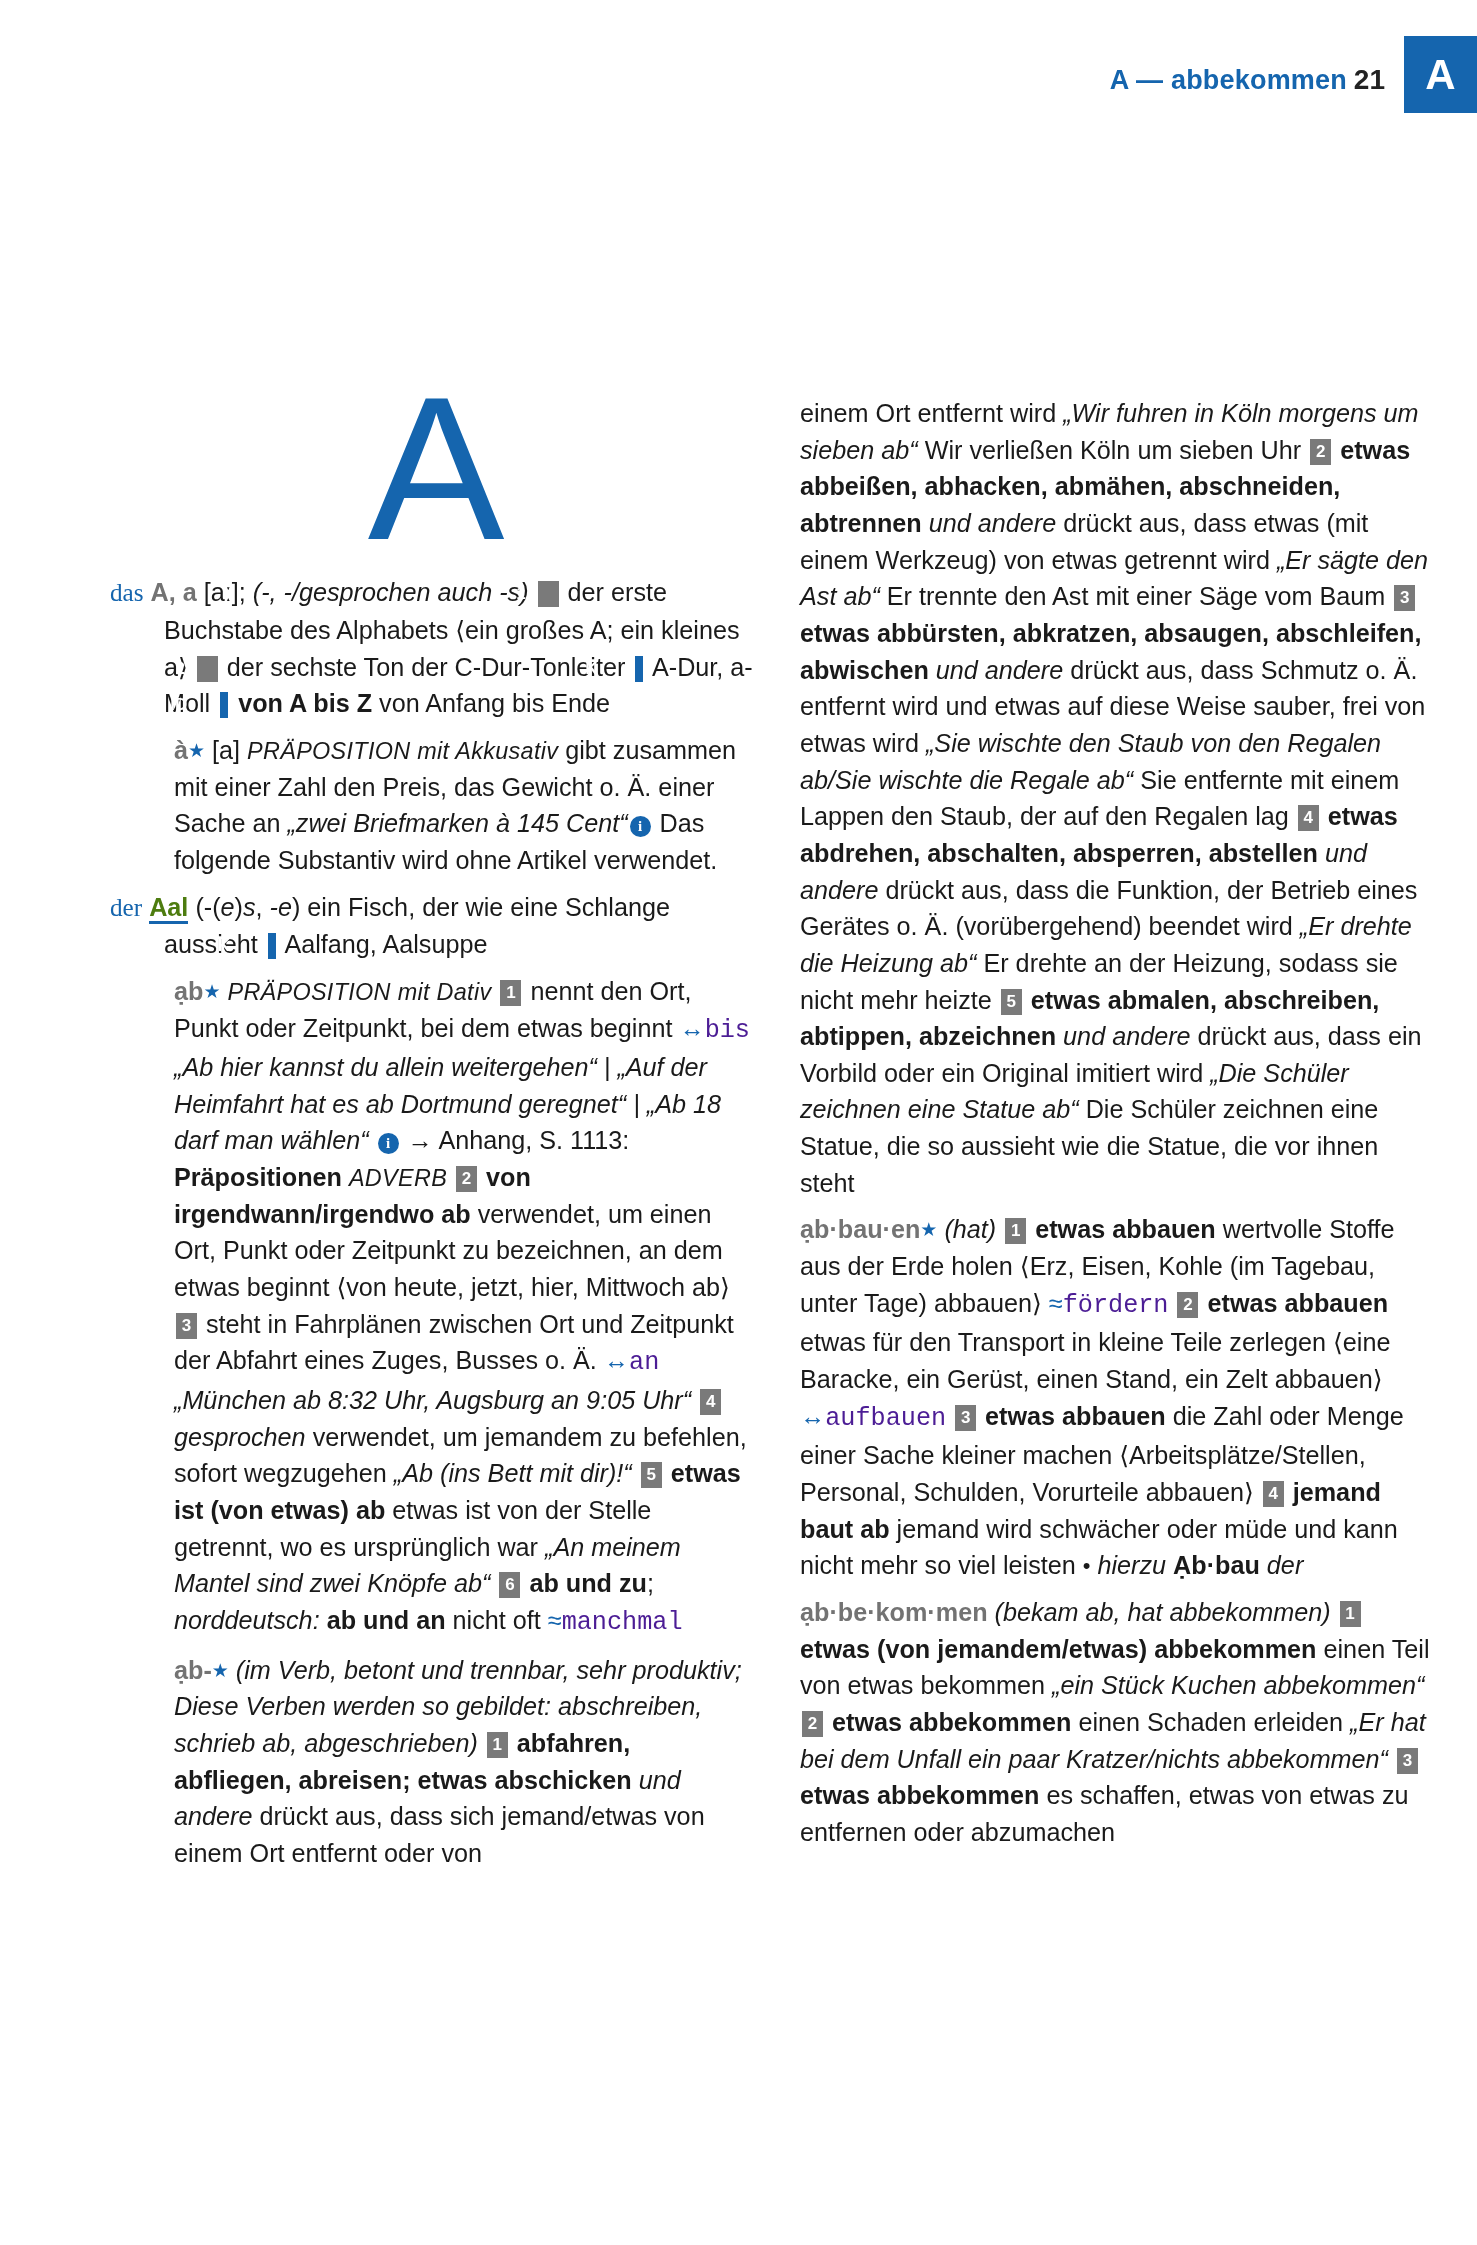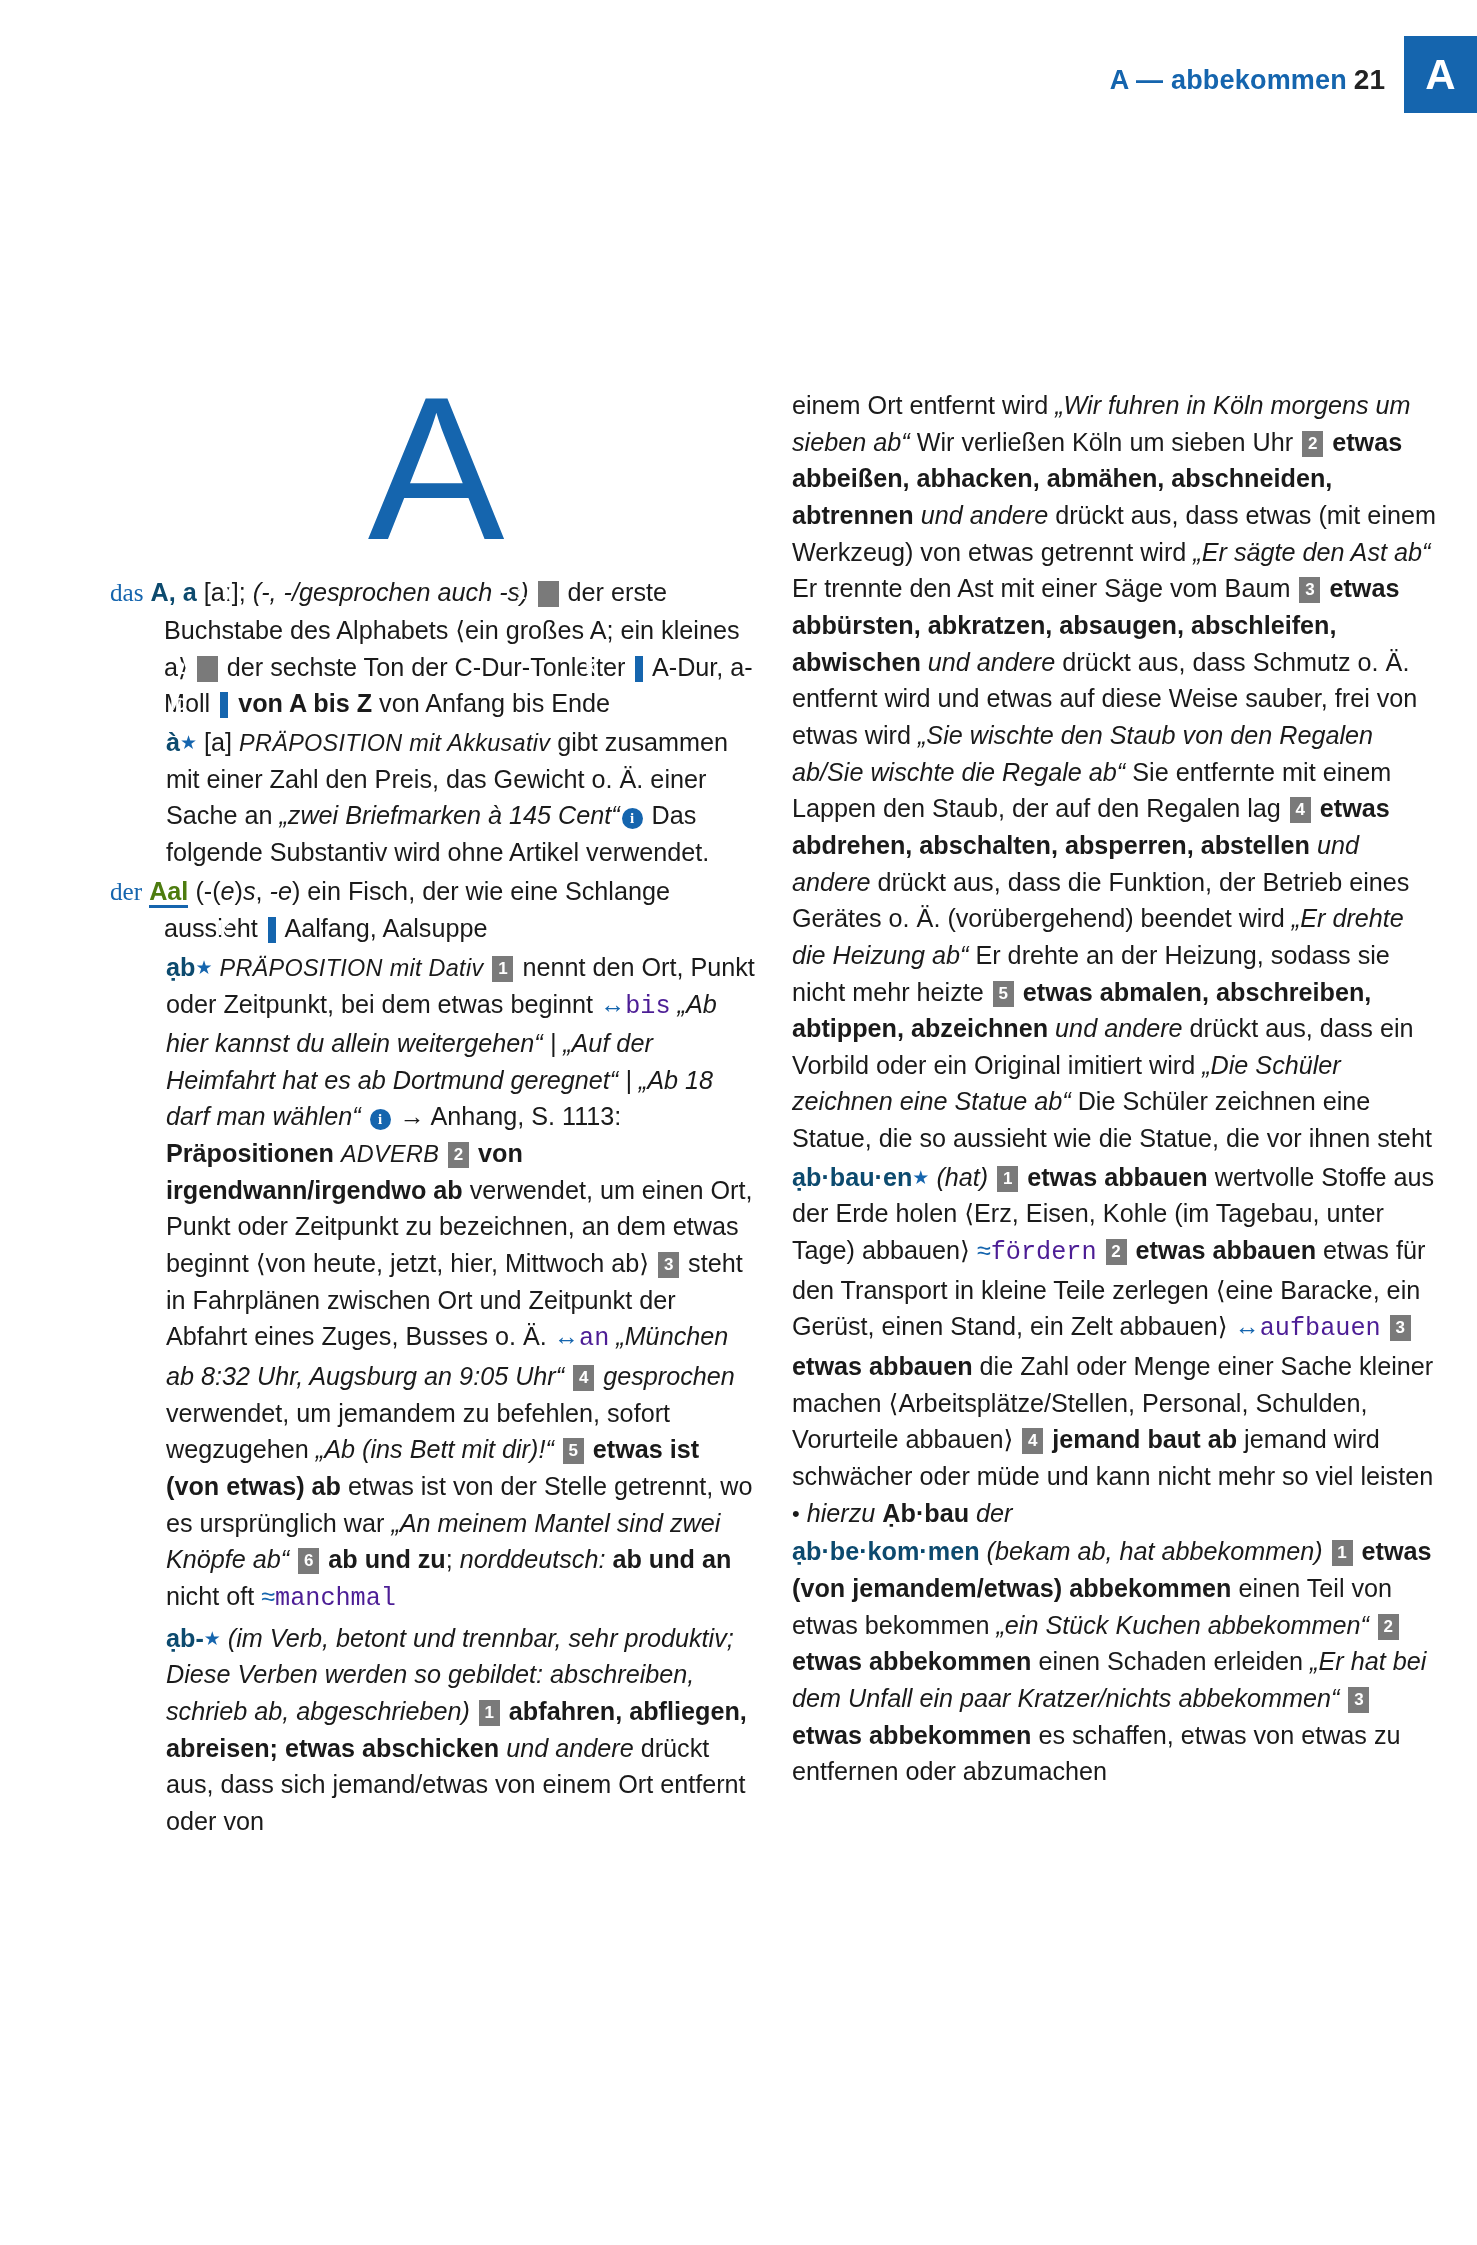--- a/index.html
+++ b/index.html
@@ -59,25 +59,25 @@
     margin:0 0 18px 0;
     letter-spacing:-2px;
   }
 
   
   .entry{
     margin:0 0 0 0;
     padding-left:54px;
     text-indent:-54px;
   }
-  .sub{ padding-left:54px; text-indent:0; margin:2px;}
+  .sub{ padding-left:54px; text-indent:0; margin:10px;}
 
   
   .art{ color:#1565ae;font-family:Liberation Serif, serif; }
-  .hw{ color:#0c4a6e; font-weight:bold; }
+  .hw{ color:#737373; font-weight:bold; }
   .hw-u{ color:#4d7c0f; font-weight:bold; border-bottom:3px solid #1565ae;}
   .it{ font-style:italic; }
   .bd{ font-weight:bold; }
   .blue{ color:#4c1d95;font-family:Liberation Mono, monospace; }
   .sc{ font-style:italic; font-size:0.93em; letter-spacing:0.3px;}
 
   
   .sense{
     display:inline-block;
     background:#7a7a7a;

